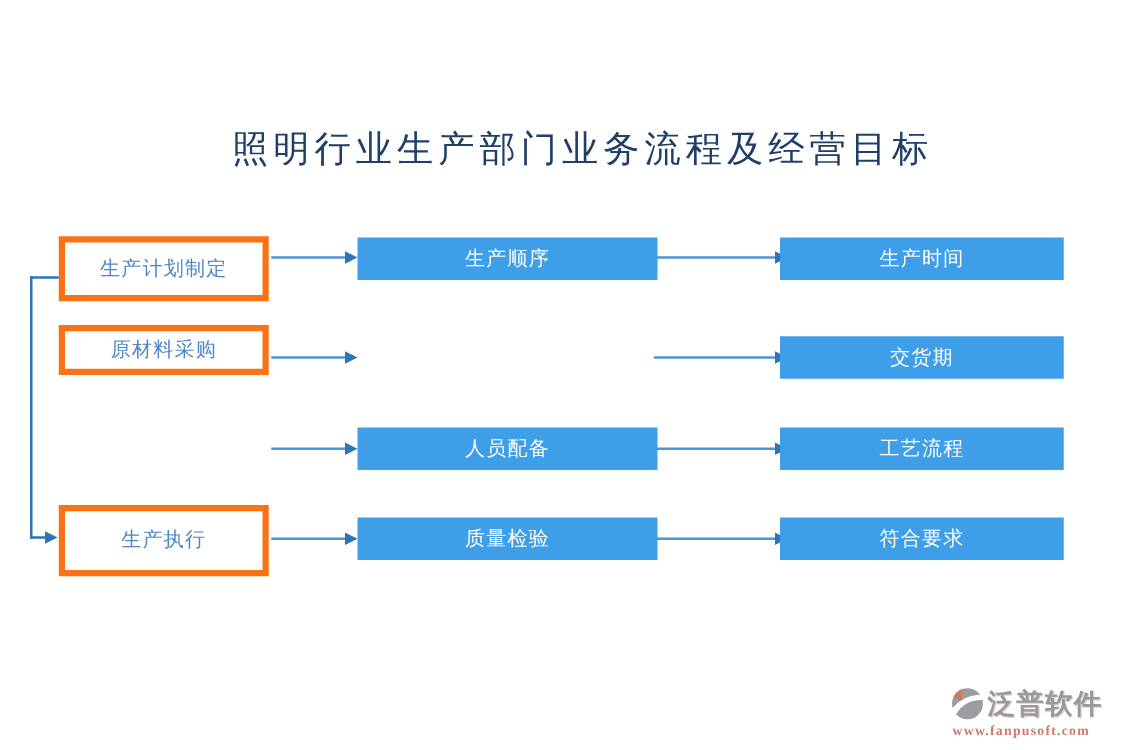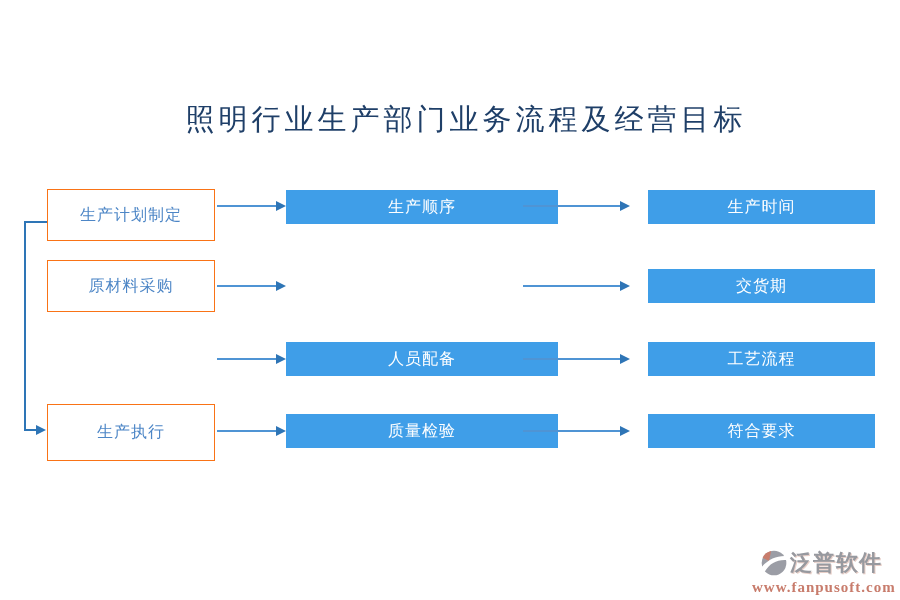--- a/index.html
+++ b/index.html
@@ -25,49 +25,49 @@
     color: #1F3F68;
     white-space: nowrap;
   }
 
   
   .stage {
     position: absolute;
     left: 47px;
     width: 168px;
     background: #ffffff;
-    border: 1px solid #f97316;
+    border: 5px solid #f97316;
     color: #4D86C6;
     font-size: 16px;
     letter-spacing: 1px;
     display: flex;
     align-items: center;
     justify-content: center;
     white-space: nowrap;
   }
   .stage.r0 { top: 189px; height: 52px; }
-  .stage.r1 { top: 260px; height: 52px; }
+  .stage.r1 { top: 260px; height: 40px; }
   .stage.r2 { top: 332px; height: 53px; }
   .stage.r3 { top: 404px; height: 57px; }
 
   
   .node {
     position: absolute;
     height: 34px;
     background: #3F9EE8;
     color: #ffffff;
     font-size: 16px;
     letter-spacing: 1px;
     display: flex;
     align-items: center;
     justify-content: center;
     white-space: nowrap;
   }
-  .node.process { left: 286px; width: 272px; }
-  .node.goal    { left: 648px; width: 227px; }
+  .node.process { left: 286px; width: 240px; }
+  .node.goal    { left: 624px; width: 227px; }
   .node.r0 { top: 190px; }
   .node.r1 { top: 269px; }
   .node.r2 { top: 342px; }
   .node.r3 { top: 414px; }
 
   
   .aline {
     position: absolute;
     height: 2px;
     background: #4F94D4;
@@ -125,21 +125,21 @@
   .brand-name {
     font-size: 22px;
     font-weight: bold;
     color: #97999F;
     letter-spacing: 1px;
     white-space: nowrap;
     text-shadow: 1px 1px 0 #e8cfc8;
   }
   .brand-site {
     margin-top: 1px;
-    font-size: 15px;
+    font-size: 11px;
     font-weight: bold;
     color: #C87C6C;
     letter-spacing: 1px;
     white-space: nowrap;
     font-family: "Liberation Serif", "DejaVu Serif", serif;
   }
 </style>
 </head>
 <body>
 

